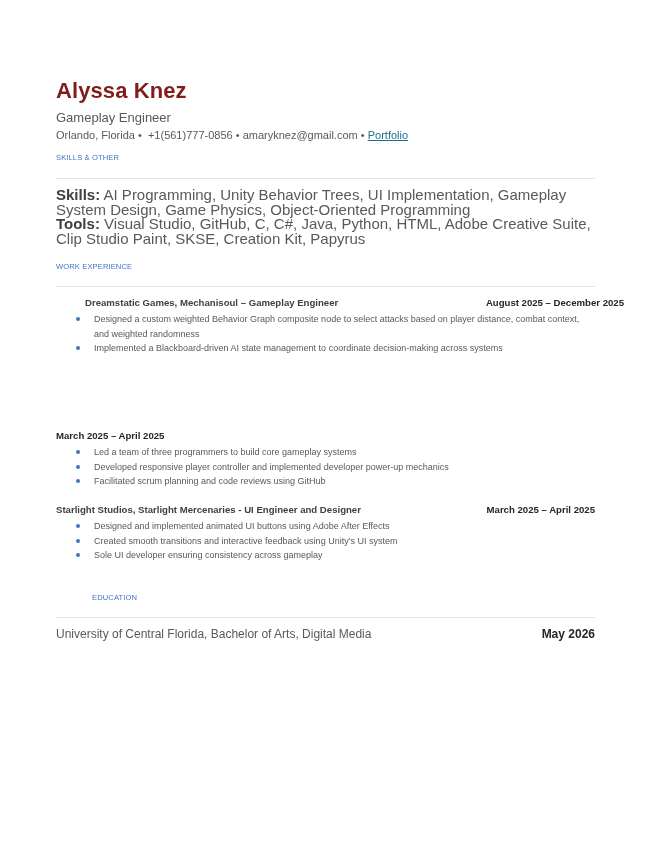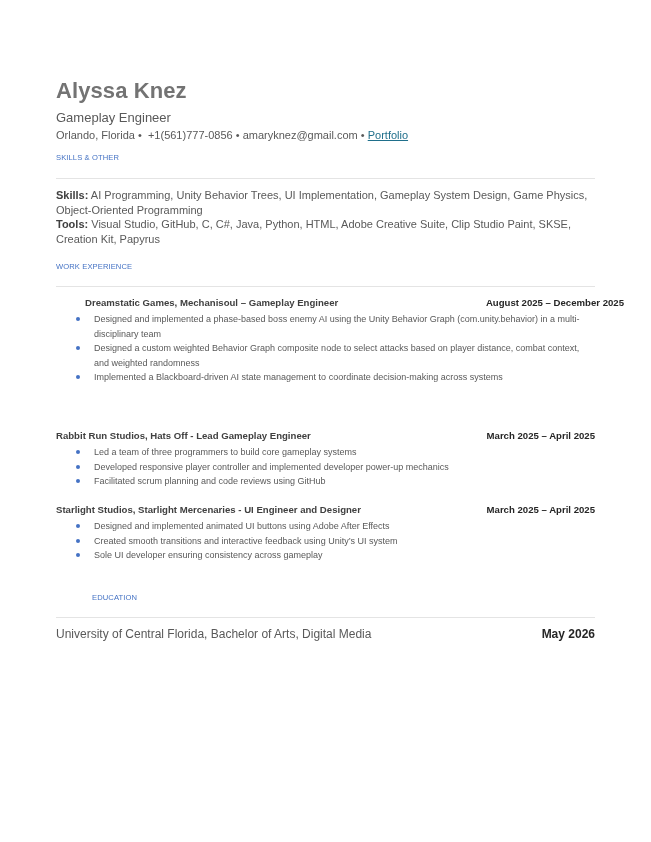--- a/index.html
+++ b/index.html
@@ -3,42 +3,42 @@
   <meta charset="utf-8">
   <style>
     html, body { margin: 0; padding: 0; background: #ffffff; }
     body {
       width: 651px; height: 842px; position: relative; overflow: hidden;
       font-family: "Liberation Sans", sans-serif; color: #595959;
     }
     .page { position: absolute; left: 56px; top: 0; width: 539px; }
     .name {
       position: absolute; top: 78px; left: 0;
-      font-size: 22px; font-weight: bold; color: #737373; letter-spacing: 0.1px;
+      font-size: 22px; font-weight: bold; color: #7f1d1d; letter-spacing: 0.1px;
     }
     .title {
       position: absolute; top: 110px; left: 0;
       font-size: 13px; color: #595959; text-align: center;
     }
     .contact {
       position: absolute; top: 129px; left: 0;
       font-size: 11px; color: #595959; white-space: nowrap;
     }
     .contact a { color: #1f6f8b; text-decoration: underline; }
     .section-head {
       position: absolute; left: 0;
       font-size: 7.6px; color: #4472c4; letter-spacing: 0.1px;
     }
     .rule {
       position: absolute; left: 0; width: 539px; height: 0;
       border-top: 1px solid #e4e4e4;
     }
     .block {
       position: absolute; left: 0; width: 539px;
-      font-size: 11px; line-height: 14.5px; color: #595959;
+      font-size: 15px; line-height: 14.5px; color: #595959;
     }
     .block b { color: #404040; }
     .job-head {
       position: absolute; left: 0; width: 539px;
       display: flex; justify-content: space-between;
       font-size: 9.6px; font-weight: bold; color: #404040;
     }
     .job-head .date { font-weight: bold; color: #262626; }
     ul.bullets {
       position: absolute; left: 0; width: 539px; margin: 0; padding: 0;
@@ -87,27 +87,25 @@
   </div>
 
   <div class="section-head" style="top:262px;">WORK EXPERIENCE</div>
   <div class="rule" style="top:286px;"></div>
 
   <div class="job-head" style="top:297px;padding-left:29px;">
     <span>Dreamstatic Games, Mechanisoul – Gameplay Engineer</span>
     <span class="date">August 2025 – December 2025</span>
   </div>
   <ul class="bullets" style="top:312px;">
-    <li>Designed and implemented a phase-based boss enemy AI using the Unity Behavior Graph (com.unity.behavior) in a multi-disciplinary team</li>
     <li>Designed a custom weighted Behavior Graph composite node to select attacks based on player distance, combat context, and weighted randomness</li>
     <li>Implemented a Blackboard-driven AI state management to coordinate decision-making across systems</li>
   </ul>
 
   <div class="job-head" style="top:430px;">
-    <span>Rabbit Run Studios, Hats Off - Lead Gameplay Engineer</span>
     <span class="date">March 2025 – April 2025</span>
   </div>
   <ul class="bullets" style="top:445px;">
     <li>Led a team of three programmers to build core gameplay systems</li>
     <li>Developed responsive player controller and implemented developer power-up mechanics</li>
     <li>Facilitated scrum planning and code reviews using GitHub</li>
   </ul>
 
   <div class="job-head" style="top:504px;">
     <span>Starlight Studios, Starlight Mercenaries - UI Engineer and Designer</span>

